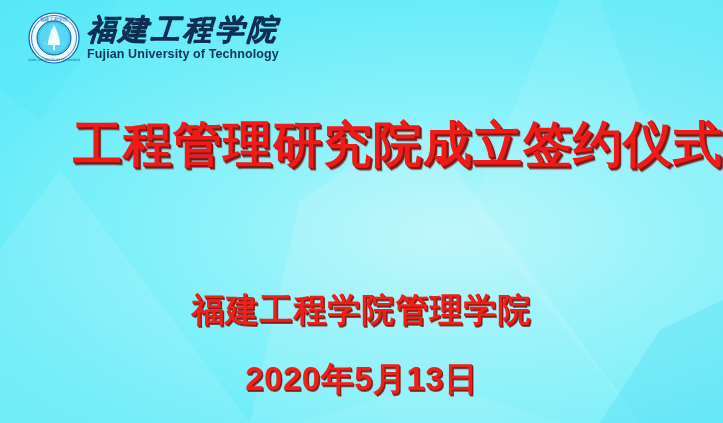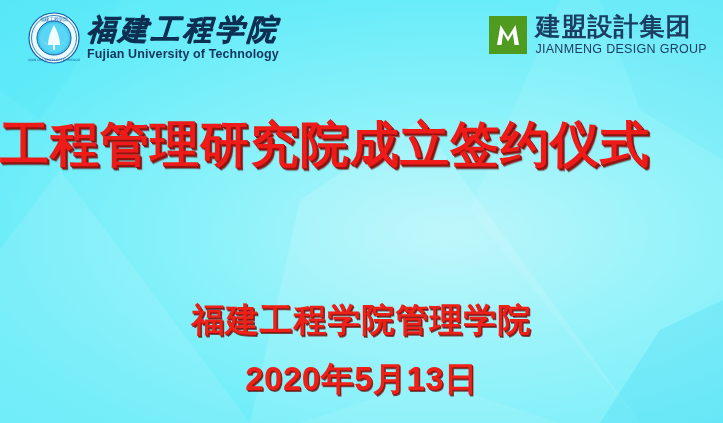--- a/index.html
+++ b/index.html
@@ -113,21 +113,21 @@
     letter-spacing: 0.3px;
     white-space: nowrap;
   }
 
   
   .headline {
     position: absolute;
     top: 112px;
     left: 0;
     right: 0;
-    text-align: left;
+    text-align: right;
     font-family: "Liberation Sans", "DejaVu Sans", sans-serif;
     font-size: 49px;
     font-weight: 700;
     color: #ef1b19;
     letter-spacing: 1px;
     white-space: nowrap;
     text-shadow:
       1px 1px 0 #8d1410,
       2px 2px 0 #8d1410,
       2.5px 2.5px 1px rgba(80,10,8,0.55);
@@ -142,21 +142,20 @@
     text-align: center;
     font-family: "Liberation Sans", "DejaVu Sans", sans-serif;
     font-size: 33px;
     font-weight: 700;
     color: #ee2119;
     letter-spacing: 1px;
     white-space: nowrap;
     text-shadow:
       1px 1px 0 #8d1410,
       1.5px 1.5px 0 rgba(90,12,9,0.7);
-    margin-top: 10px;
   }
   .date-line {
     position: absolute;
     top: 357px;
     left: 0;
     right: 0;
     text-align: center;
     font-family: "Liberation Sans", "DejaVu Sans", sans-serif;
     font-size: 33px;
     font-weight: 700;
@@ -202,31 +201,20 @@
           <text x="26" y="9.2" text-anchor="middle" font-family="DejaVu Sans, sans-serif" font-size="4.6" fill="#1461a8">福建工程学院</text>
           <text x="26" y="48.6" text-anchor="middle" font-family="DejaVu Sans, sans-serif" font-size="3" fill="#1461a8">FUJIAN UNIVERSITY OF TECHNOLOGY</text>
         </svg>
       </div>
       <div class="fjut-text">
         <div class="fjut-cn">福建工程学院</div>
         <div class="fjut-en">Fujian University of Technology</div>
       </div>
     </div>
 
-    <div class="logo-right">
-      <div class="jm-mark">
-        <svg width="30" height="30" viewBox="0 0 30 30" xmlns="http://www.w3.org/2000/svg">
-          <path d="M4 25 L7.5 5 L15 17 L22.5 5 L26 25 L21.5 25 L19.8 13.5 L15 21.5 L10.2 13.5 L8.5 25 Z" fill="#ffffff"></path>
-        </svg>
-      </div>
-      <div class="jm-text">
-        <div class="jm-cn">建盟設計集团</div>
-        <div class="jm-en">JIANMENG DESIGN GROUP</div>
-      </div>
-    </div>
 
   </div>
 
   <div class="headline">工程管理研究院成立签约仪式</div>
 
   <div class="org-line">福建工程学院管理学院</div>
   <div class="date-line">2020年5月13日</div>
 
 </div>
 

